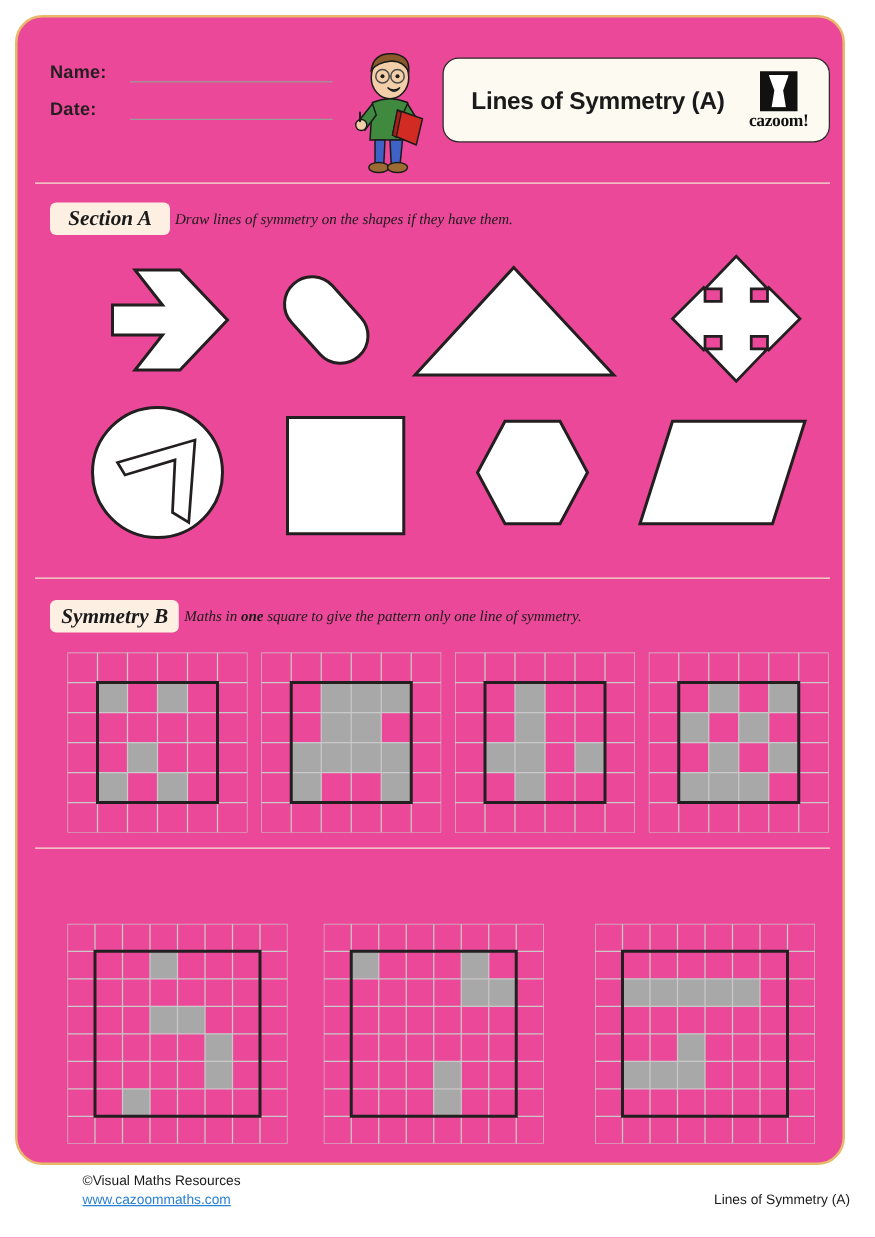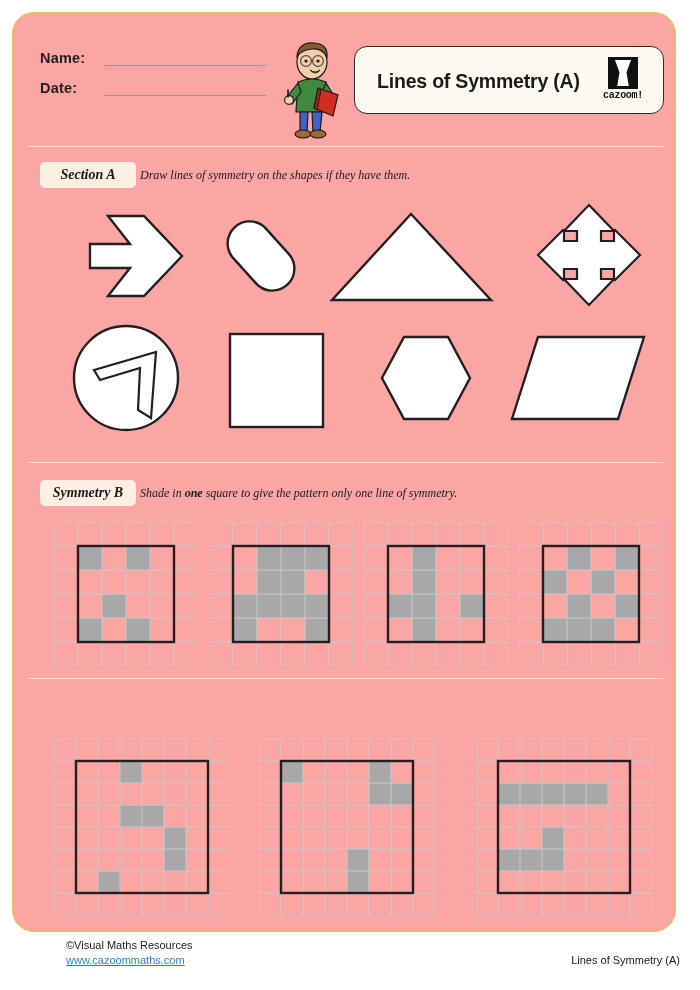--- a/index.html
+++ b/index.html
@@ -8,21 +8,21 @@
     background:#ffffff;
     font-family:"Liberation Sans",sans-serif;
     overflow:hidden;
     position:relative;
   }
   .page-frame{
     position:absolute;left:12px;top:12px;
     width:664px;height:920px;
     border:2px solid #e8b96a;
     border-radius:22px;
-    background:#fca5a5;
+    background:#ec4899;
     box-sizing:border-box;
   }
   
   .header{position:absolute;left:0;top:0;width:100%;height:118px;}
   .name-block{position:absolute;left:26px;top:22px;width:230px;}
   .field-row{display:flex;align-items:flex-end;height:30px;}
   .field-label{
     font-size:14.5px;font-weight:bold;color:#231f20;
     width:58px;letter-spacing:.2px;
   }
@@ -41,30 +41,30 @@
     font-size:19.5px;font-weight:bold;color:#1a1a1a;letter-spacing:-.2px;
   }
   .logo{position:absolute;right:12px;top:10px;width:56px;height:48px;}
   .logo-mark{width:30px;height:32px;margin:0 auto;background:#111;position:relative;}
   .logo-mark:before{
     content:"";position:absolute;left:7px;top:3px;width:16px;height:26px;
     background:#fff;
     clip-path:polygon(0% 0%,100% 0%,72% 48%,86% 100%,14% 100%,28% 48%);
   }
   .logo-word{
-    text-align:center;font-family:Liberation Mono, monospace;
-    font-weight:bold;font-size:10px;color:#111;margin-top:1px;letter-spacing:-.3px;
+    text-align:center;font-family:Liberation Serif, serif;
+    font-weight:bold;font-size:14px;color:#111;margin-top:1px;letter-spacing:-.3px;
   }
   
   .section-head{position:absolute;left:26px;height:26px;display:flex;align-items:center;}
   .section-pill{
     background:#fdf0e2;border-radius:5px;height:26px;min-width:96px;
     display:flex;align-items:center;justify-content:center;padding:12px 9px;
     font-family:"Liberation Serif",serif;font-weight:bold;font-style:italic;
-    font-size:14px;color:#1a1a1a;box-sizing:border-box;
+    font-size:17px;color:#1a1a1a;box-sizing:border-box;
   }
   .section-instr{
     margin-left:4px;
     font-family:"Liberation Serif",serif;font-style:italic;font-size:12px;color:#1a1a1a;
     white-space:nowrap;
   }
   .section-instr b{font-weight:bold;}
   .divider{position:absolute;left:14px;width:636px;height:1px;background:#efe3cf;}
   
   .shapes-area{position:absolute;left:0;top:180px;width:100%;}
@@ -187,21 +187,21 @@
     <svg class="shape-cell" style="left:494px;top:138px;" width="140" height="92" viewBox="0 0 140 92">
       <path d="M30 5 L136 5 L110 87 L4 87 Z" fill="#ffffff" stroke="#231f20" stroke-width="2.4" stroke-linejoin="miter"></path>
     </svg>
   </div>
 
   <div class="divider" style="top:448px;"></div>
 
   <div class="section-head" style="top:466px;">
     <div class="section-pill">Symmetry B</div>
     <div class="section-instr">
-      <span>Shade in </span><b>one</b><span> square to give the pattern only one line of symmetry.</span>
+      <span>Maths in </span><b>one</b><span> square to give the pattern only one line of symmetry.</span>
     </div>
   </div>
 
   <div class="grid-wrap" style="left:40px;top:508px;">
       <svg class="gridsvg" id="gb0" width="144" height="144" viewBox="0 0 144 144">
         <rect x="24" y="24" width="24" height="24" fill="#a8a8a8"></rect>
         <rect x="72" y="24" width="24" height="24" fill="#a8a8a8"></rect>
         <rect x="48" y="72" width="24" height="24" fill="#a8a8a8"></rect>
         <rect x="24" y="96" width="24" height="24" fill="#a8a8a8"></rect>
         <rect x="72" y="96" width="24" height="24" fill="#a8a8a8"></rect>

